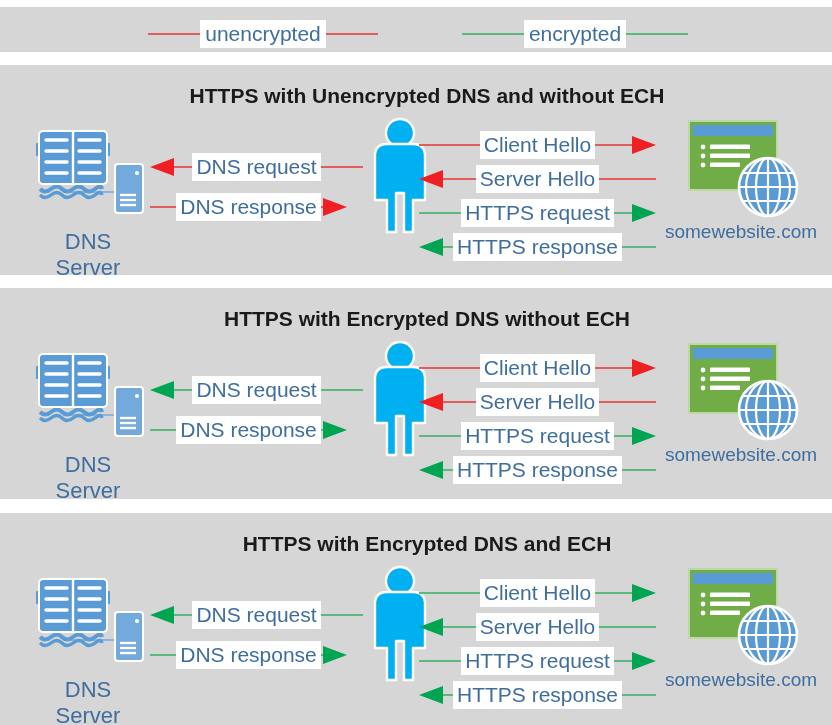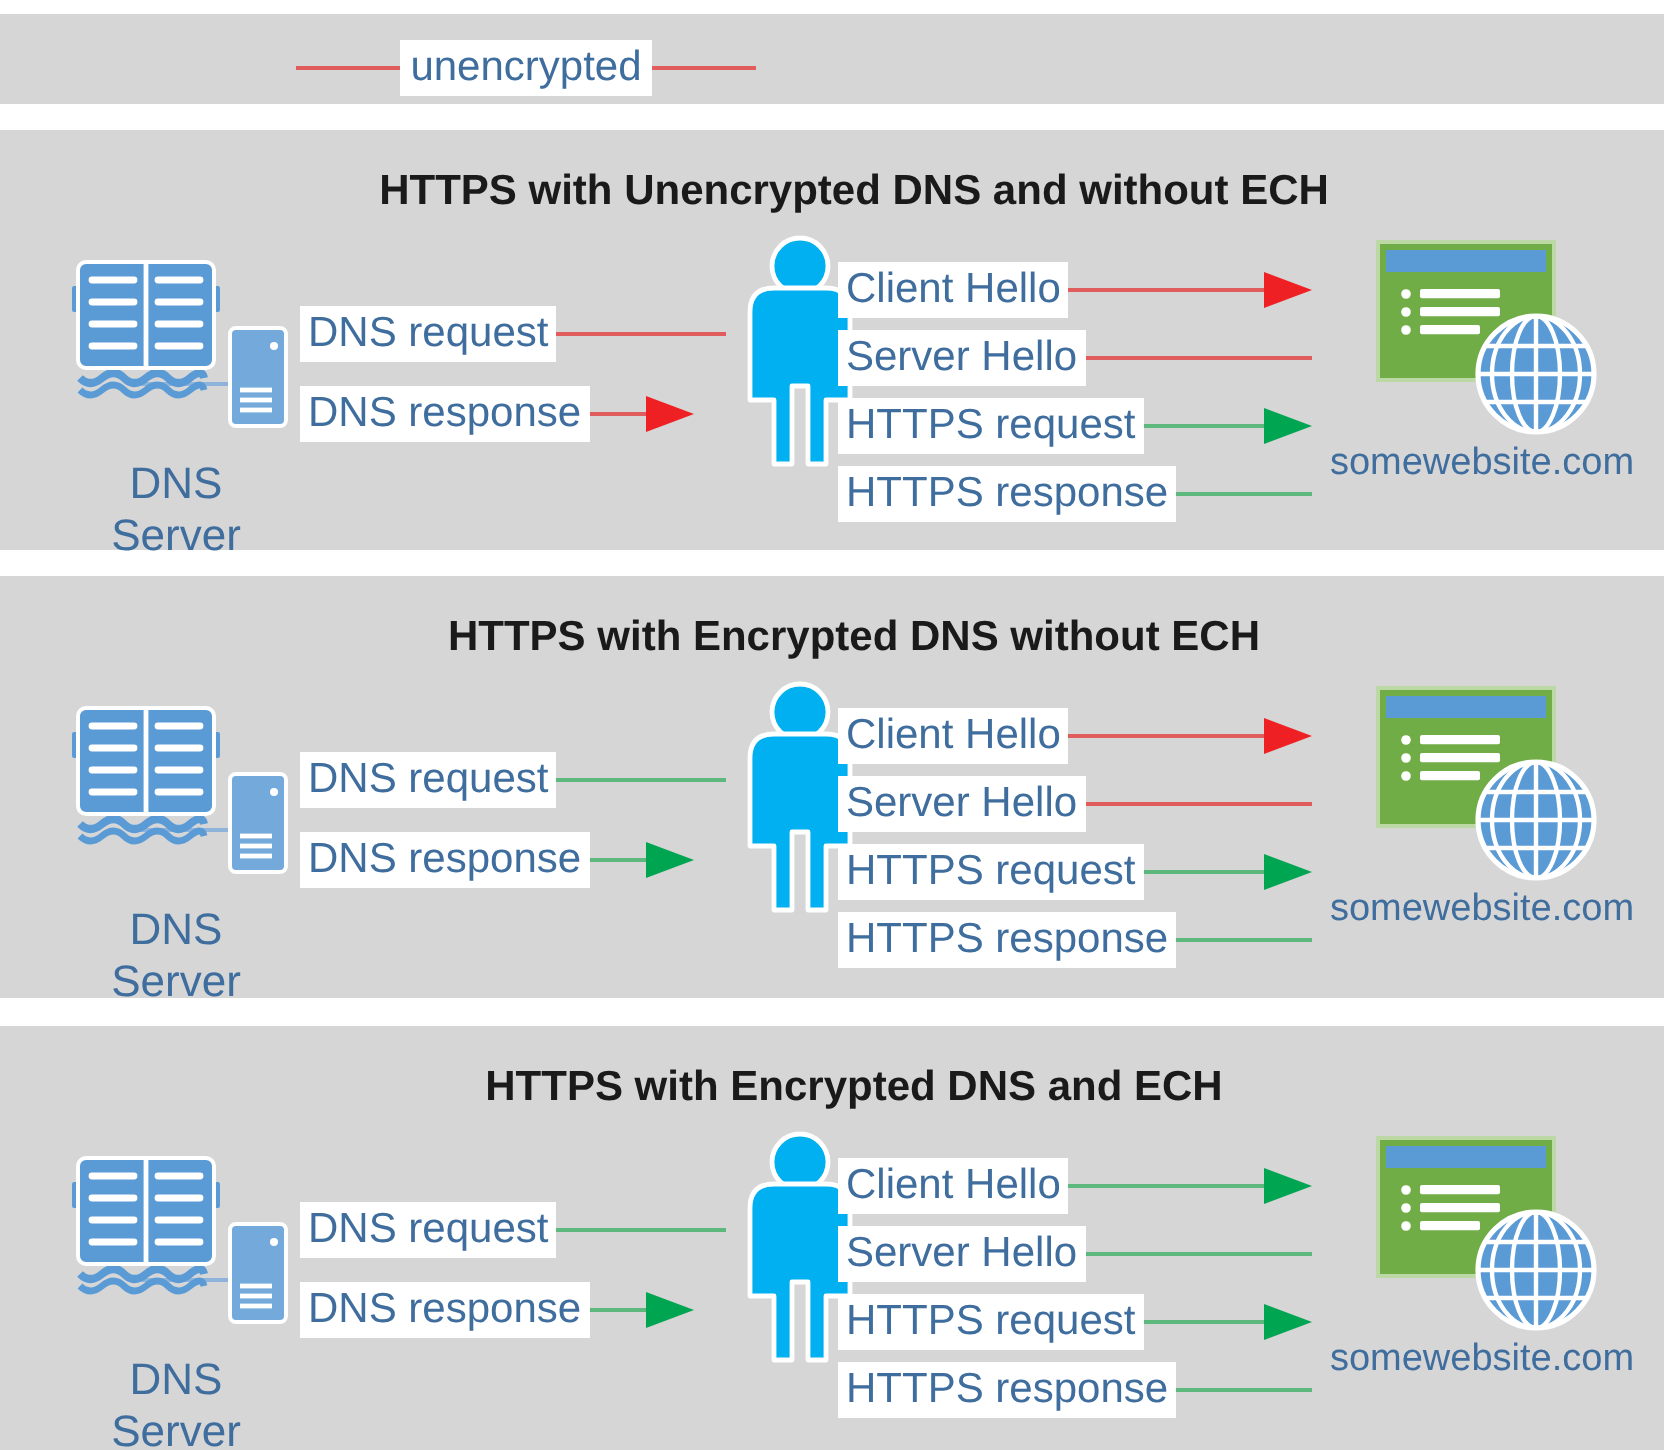--- a/index.html
+++ b/index.html
@@ -3,21 +3,21 @@
 <meta charset="utf-8">
 <style>
   html,body{margin:0;padding:0;background:#fff;}
   .page{position:relative;width:832px;height:725px;background:#fff;overflow:hidden;
         font-family:"Liberation Sans",sans-serif;}
   .legend-bar{position:absolute;left:0;top:7px;width:832px;height:45px;background:var(--panel-bg,#d6d6d6);}
   .panel{position:absolute;left:0;width:832px;height:211px;background:var(--panel-bg,#d6d6d6);}
   .panel-title{position:absolute;left:0;top:8px;width:100%;margin:11px;text-align:center;
                font-size:21px;font-weight:bold;color:#1a1a1a;letter-spacing:0px;}
   
-  .arrow-row{position:absolute;height:36px;display:flex;align-items:center;justify-content:flex-start;}
+  .arrow-row{position:absolute;height:36px;display:flex;align-items:center;justify-content:center;}
   .arrow-row .line{position:absolute;top:50%;height:2px;margin-top:-1px;background:var(--line,#888);}
   .dir-right .line{left:0;right:8px;}
   .dir-left  .line{left:8px;right:0;}
   .arrow-row .head{position:absolute;top:50%;transform:translateY(-50%);width:0;height:0;
                    border-top:9px solid transparent;border-bottom:9px solid transparent;}
   .dir-right .head{right:0;border-left:24px solid var(--head,#888);}
   .dir-left  .head{left:0;border-right:24px solid var(--head,#888);}
   .arrow-row .lbl{position:relative;z-index:1;background:#fff;color:#3f6e9e;
                   font-size:21px;line-height:26px;padding:1px 4px;white-space:nowrap;}
   .legend-row{position:absolute;top:13px;height:28px;display:flex;align-items:center;justify-content:center;}
@@ -36,20 +36,24 @@
 </head>
 <body>
 
 <div class="page" style="--panel-bg: #d6d6d6;">
 
   <div class="legend-bar">
     <div class="legend-row" style="left: 148px; width: 230px; --line: #e15d5d;">
       <div class="line"></div>
       <span class="lbl">unencrypted</span>
     </div>
+    <div class="legend-row" style="left: 462px; width: 226px; --line: #5cb87c;">
+      <div class="line"></div>
+      <span class="lbl">encrypted</span>
+    </div>
   </div>
 
   <div id="panels-host">
     <section class="panel" style="top: 65px; height: 210px;">
       <h2 class="panel-title">HTTPS with Unencrypted DNS and without ECH</h2>
 
       <div class="dns-icon">
         <svg width="108" height="88" viewBox="0 0 108 88">
           <line x1="32" y1="64" x2="80" y2="64" stroke="#8eb4dc" stroke-width="2"></line>
           <rect x="0" y="15" width="6" height="13" rx="1" fill="#5b9bd5"></rect>

